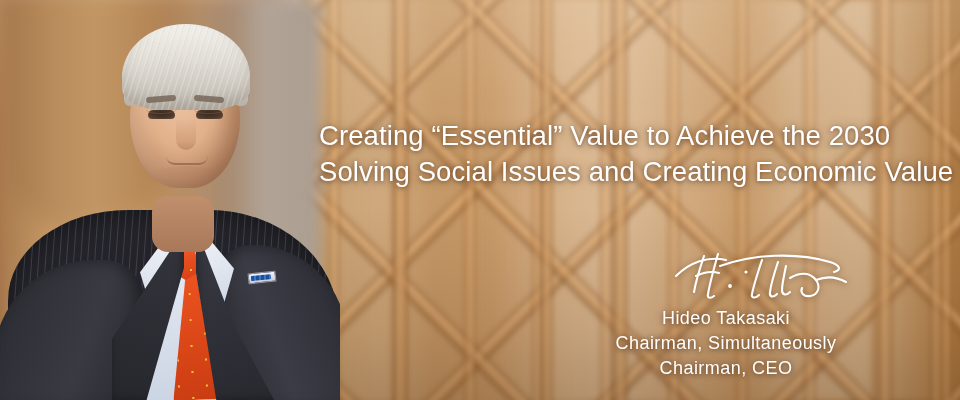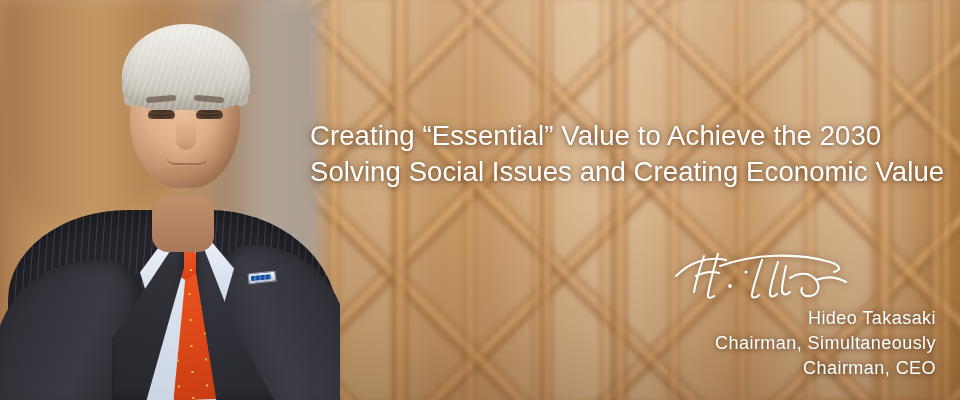--- a/index.html
+++ b/index.html
@@ -351,21 +351,21 @@
     top: 118px;
     width: 645px;
     color: #ffffff;
     font-size: 27.5px;
     line-height: 36px;
     font-weight: 400;
     letter-spacing: .1px;
     text-shadow: 0 1px 4px rgba(60,28,6,0.55), 0 0 12px rgba(60,28,6,0.35);
     white-space: nowrap;
   }
-  .headline .hl-line { display: block; }
+  .headline .hl-line { display: block; margin-left: 9px; }
 
   .signature {
     position: absolute;
     right: 96px;
     top: 246px;
     width: 190px;
     height: 58px;
   }
   .signature svg { display: block; width: 100%; height: 100%;
     filter: drop-shadow(0 1px 3px rgba(60,28,6,0.5)); }
@@ -375,21 +375,21 @@
     right: 24px;
     top: 306px;
     width: 420px;
     text-align: right;
     color: #ffffff;
     font-size: 18px;
     line-height: 25px;
     letter-spacing: .45px;
     text-shadow: 0 1px 4px rgba(60,28,6,0.55), 0 0 10px rgba(60,28,6,0.32);
   }
-  .credit .cr-line { display: block; }
+  .credit .cr-line { display: block; text-align: center; }
 </style>
 </head>
 <body>
 
 <div class="banner">
 
   <div class="bg-base"></div>
   <div class="paper-panels"></div>
   <div class="lattice"></div>
   <div class="slats"></div>

